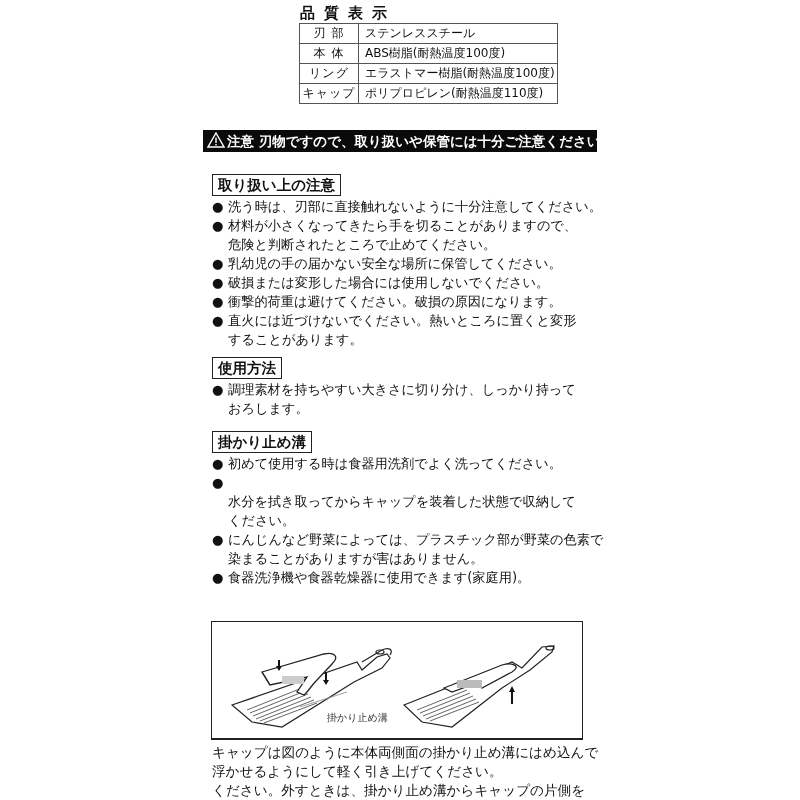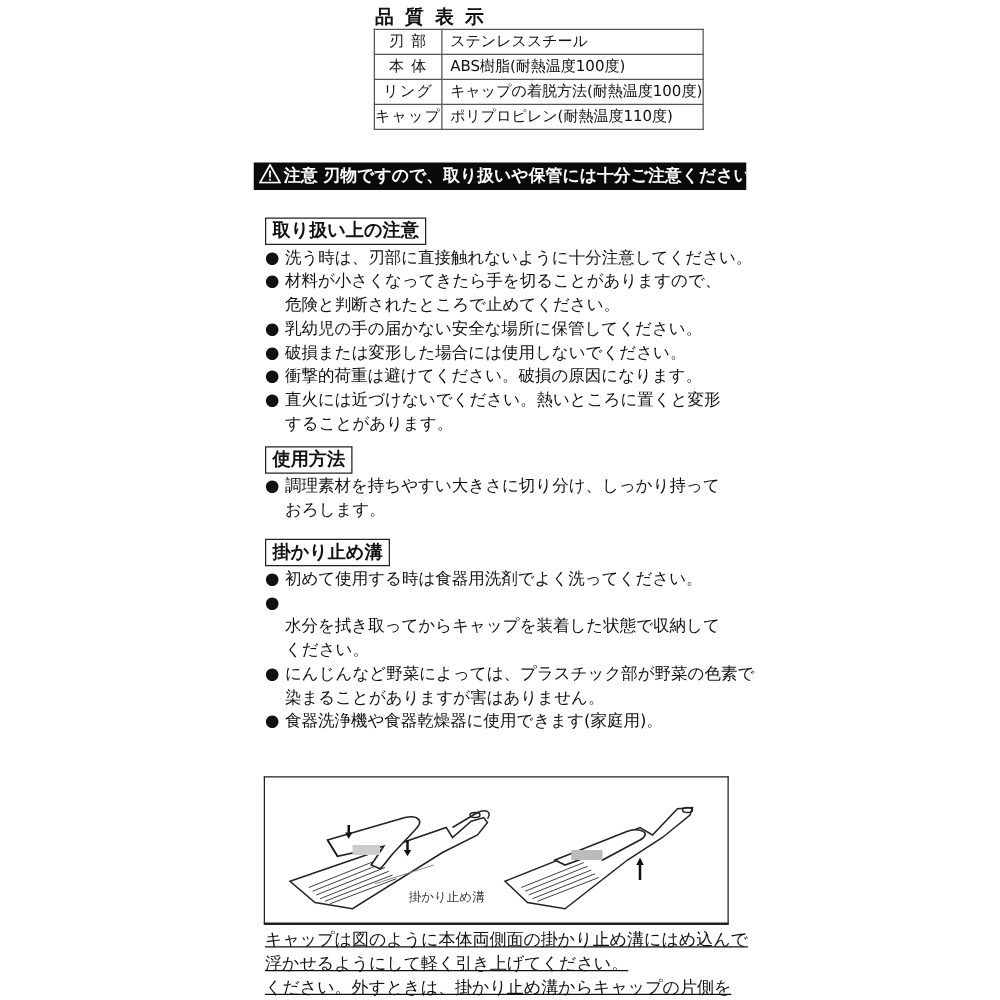--- a/index.html
+++ b/index.html
@@ -30,42 +30,42 @@
     padding: 0 5px; font-size: 14.5px; font-weight: bold; white-space: nowrap;
   }
   .list { position: absolute; left: 212px; font-size: 13.2px; line-height: 19px; }
   .item { white-space: nowrap; position: relative; padding-left: 16px; }
   .item .b { position: absolute; left: 0; top: 0; }
   .frame {
     position: absolute; left: 211px; top: 621px; width: 370px; height: 117px;
     border: 1.5px solid #222; border-bottom: none; background: #fff;
   }
   .bottom-rule { position: absolute; left: 211px; top: 738px; width: 372px; border-top: 2px solid #222; }
-  .caption { position: absolute; left: 212px; top: 743px; font-size: 13.6px; line-height: 19px; text-decoration: underline; }
+  .caption { position: absolute; left: 212px; top: 743px; font-size: 13.6px; line-height: 19px; }
   .caption div { white-space: nowrap; }
   .groove-label { position: absolute; left: 327px; top: 711px; font-size: 10px; color: #333; }
 </style>
 </head>
 <body>
 
 <div class="abs quality-title">品質表示</div>
 
 <table class="quality">
   <tbody>
       <tr>
     <td class="k">刃 部</td>
     <td>ステンレススチール</td>
   </tr>
   <tr>
     <td class="k">本 体</td>
     <td>ABS樹脂(耐熱温度100度)</td>
   </tr>
   <tr>
     <td class="k">リング</td>
-    <td>キャップの着脱方法(耐熱温度100度)</td>
+    <td>エラストマー樹脂(耐熱温度100度)</td>
   </tr>
   <tr>
     <td class="k">キャップ</td>
     <td>ポリプロピレン(耐熱温度110度)</td>
   </tr>
 </tbody>
   </table>
 
 <div class="abs warn-bar">
   <span class="tri">

